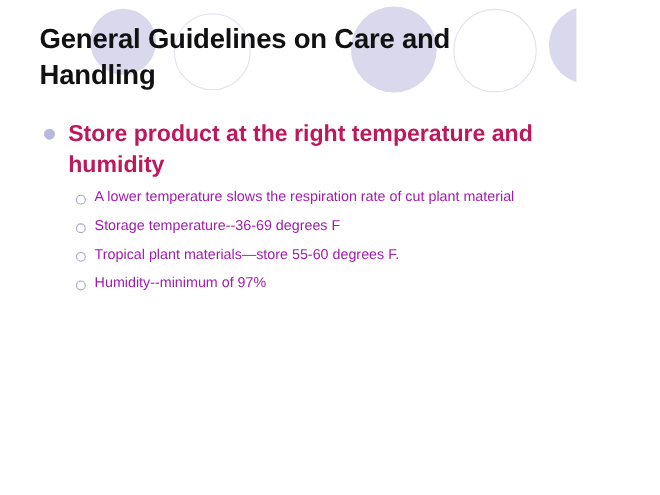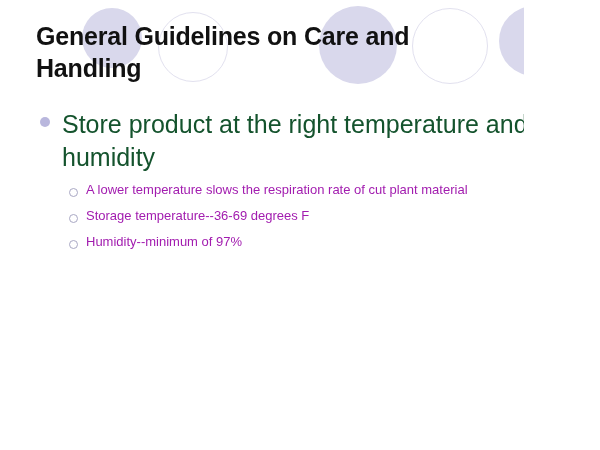--- a/index.html
+++ b/index.html
@@ -59,24 +59,24 @@
     left: 36px;
     top: 108px;
     width: 540px;
     z-index: 3;
   }
 
   
   .lvl1 {
     position: relative;
     padding-left: 26px;
-    font-size: 25px;
-    font-weight: normal;
+    font-size: 21px;
+    font-weight: bold;
     line-height: 1.32;
-    color: #14532d;
+    color: #be185d;
     margin-bottom: 6px;
   }
   .lvl1 .marker {
     position: absolute;
     left: 4px;
     top: 9px;
     width: 10px;
     height: 10px;
     border-radius: 50%;
     background: #b9b7dd;
@@ -135,20 +135,24 @@
       <div class="lvl2">
         <span class="marker"></span>
         <span>A lower temperature slows the respiration rate of cut plant material</span>
       </div>
 
       <div class="lvl2">
         <span class="marker"></span>
         <span>Storage temperature--36-69 degrees F</span>
       </div>
 
+      <div class="lvl2">
+        <span class="marker"></span>
+        <span>Tropical plant materials—store 55-60 degrees F.</span>
+      </div>
 
       <div class="lvl2">
         <span class="marker"></span>
         <span>Humidity--minimum of 97%</span>
       </div>
 
     </div>
   </div>
 </div>
 

